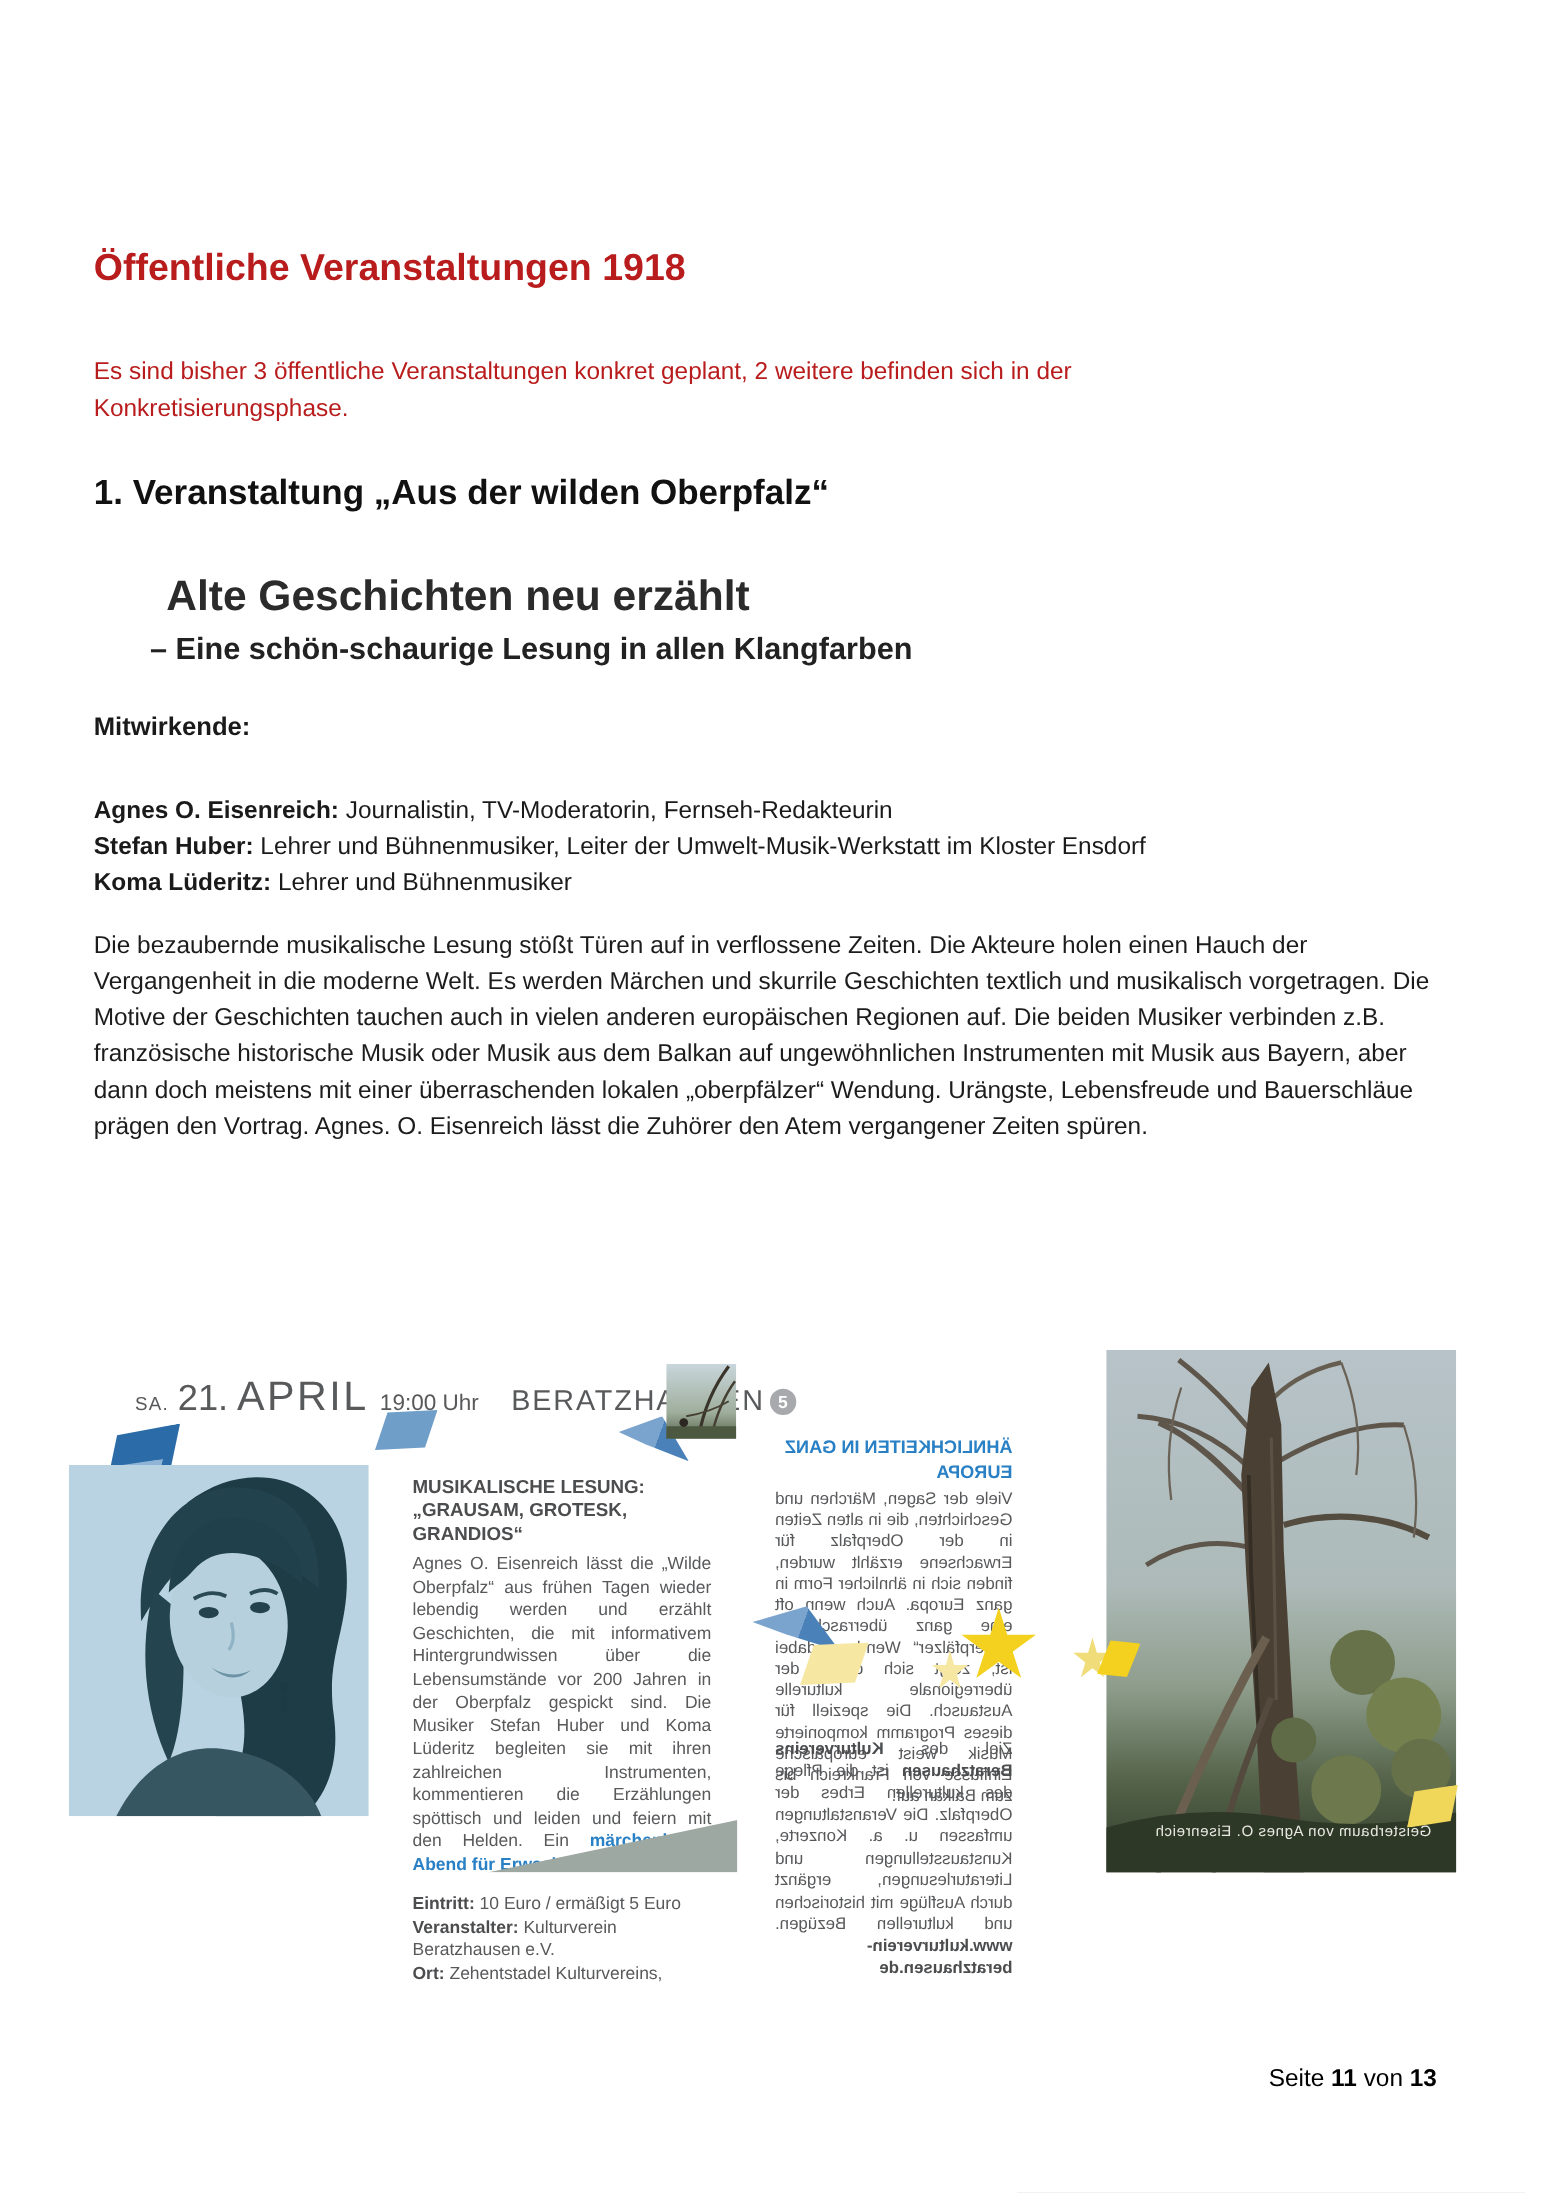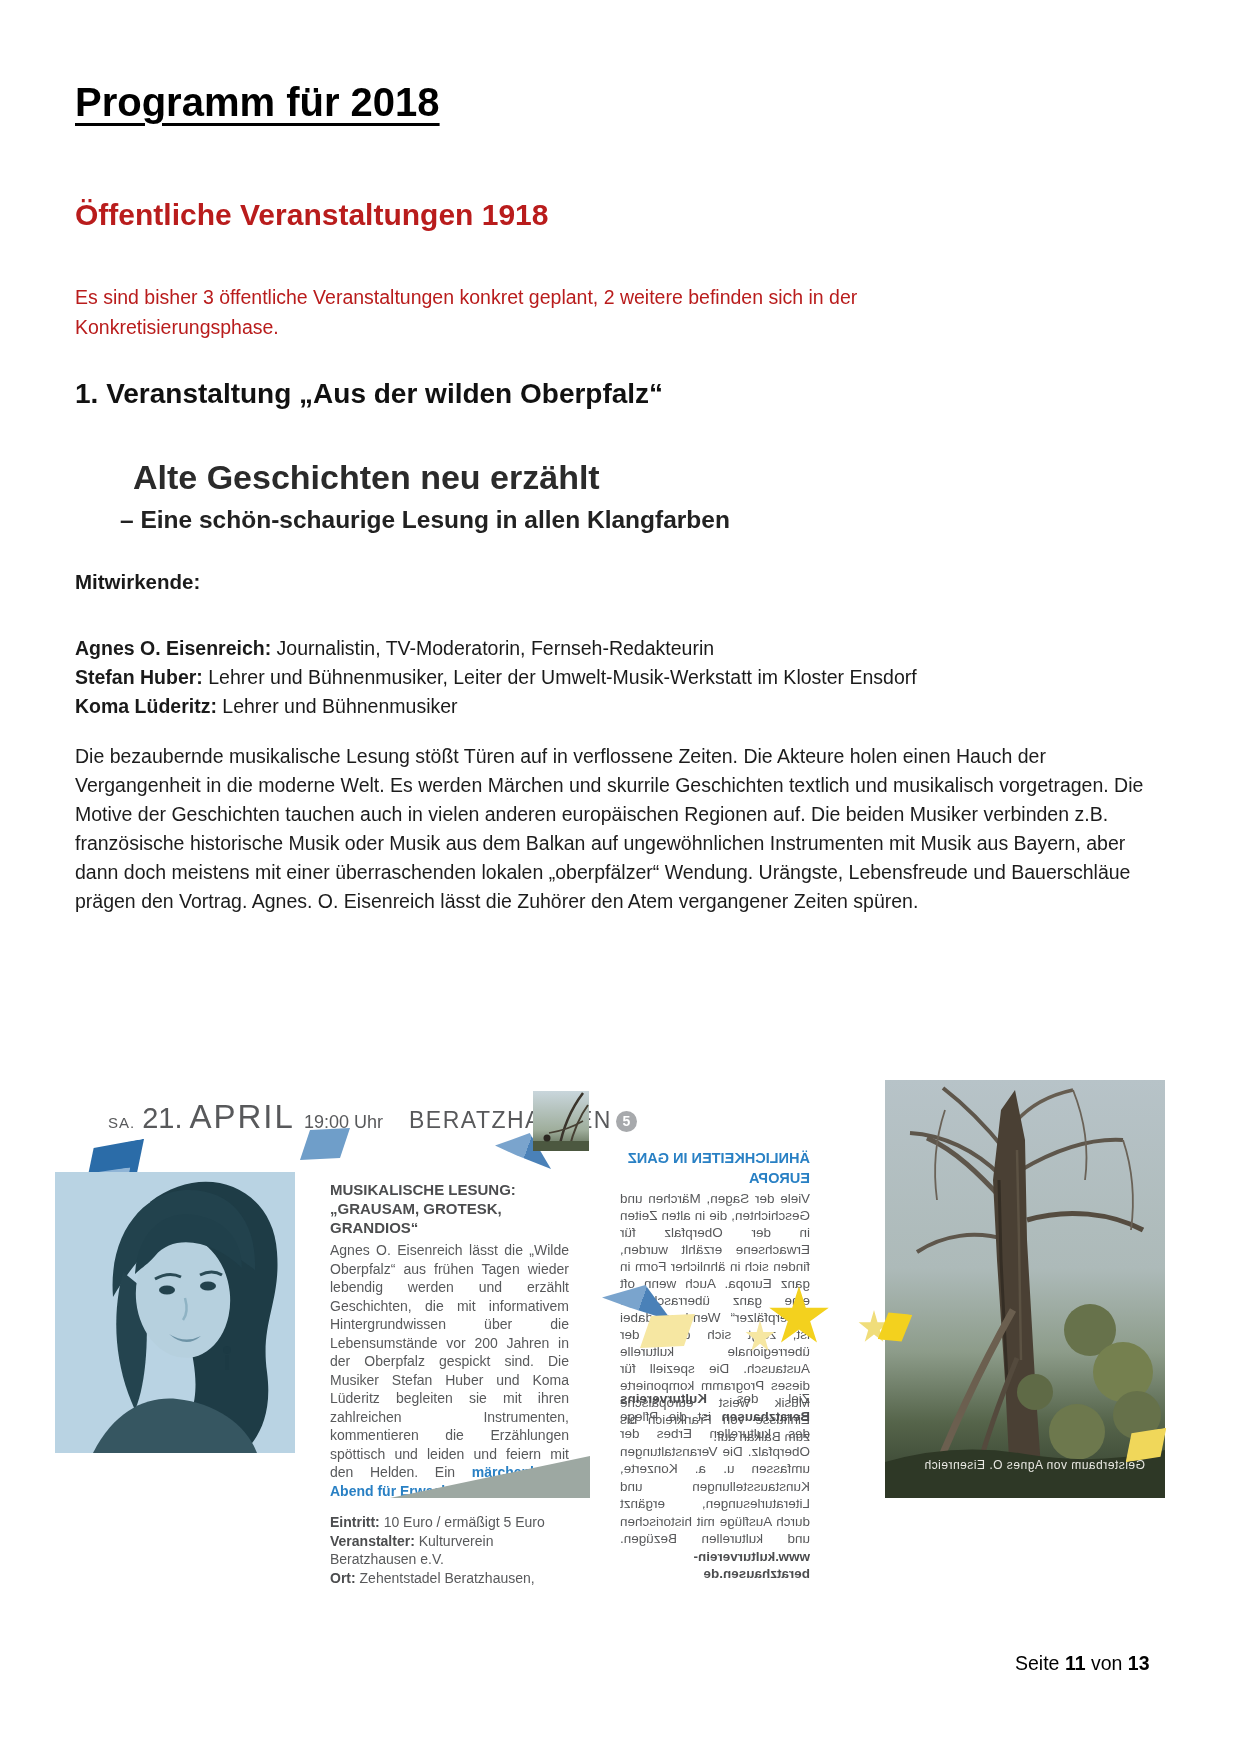--- a/index.html
+++ b/index.html
@@ -46,21 +46,20 @@
   .mir-col .mhead{color:#2980c4;font-weight:bold;font-size:14.5px;line-height:20px;text-align:left;margin-bottom:2px;}
   .mir-info{left:620px;top:1390px;width:190px;color:#58595b;font-size:13.5px;line-height:17.5px;text-align:justify;}
   .mir-info b{color:#4c4d4f;}
   .caption{position:absolute;right:20px;bottom:26px;color:#e8e8e2;font-size:12px;letter-spacing:.5px;}
 </style>
 </head>
 <body>
 
 <div class="page">
 
-  <div class="abs doc-title">Programm für 2018</div>
   <div class="abs h2">Öffentliche Veranstaltungen 1918</div>
   <div class="abs intro">Es sind bisher 3 öffentliche Veranstaltungen konkret geplant, 2 weitere befinden sich in der Konkretisierungsphase.</div>
   <div class="abs h3">1. Veranstaltung „Aus der wilden Oberpfalz“</div>
   <div class="abs event-sub">– Eine schön-schaurige Lesung in allen Klangfarben</div>
   <div class="abs event-title">Alte Geschichten neu erzählt</div>
   <div class="abs mitwirkende">Mitwirkende:</div>
 
   <div class="abs participants">
     <div><b>Agnes O. Eisenreich:</b><span>  Journalistin, TV-Moderatorin, Fernseh-Redakteurin</span></div>
     <div><b>Stefan Huber:</b><span> Lehrer und Bühnenmusiker, Leiter der Umwelt-Musik-Werkstatt im Kloster Ensdorf</span></div>
@@ -118,21 +117,21 @@
     <path d="M38,281 C60,238 92,224 122,227 C162,231 192,254 202,281 Z" fill="#365661"></path>
   </svg>
 
   <div class="abs flyer-col">
     <div class="head">MUSIKALISCHE LESUNG:</div>
     <div class="head">„GRAUSAM, GROTESK, GRANDIOS“</div>
     <div style="margin-top:4px;"><span>Agnes O. Eisenreich lässt die „Wilde Oberpfalz“ aus frühen Tagen wieder lebendig werden und erzählt Geschichten, die mit informativem Hintergrundwissen über die Lebensumstände vor 200 Jahren in der Oberpfalz gespickt sind. Die Musiker Stefan Huber und Koma Lüderitz begleiten sie mit ihren zahlreichen Instrumenten, kommentieren die Erzählungen spöttisch und leiden und feiern mit den Helden. Ein </span><span class="hl">märchenhafter Abend für Erwachsene.</span></div>
     <div class="flyer-info">
       <div><b>Eintritt:</b><span> 10 Euro / ermäßigt 5 Euro</span></div>
       <div><b>Veranstalter:</b><span> Kulturverein Beratzhausen e.V.</span></div>
-      <div><b>Ort:</b><span> Zehentstadel Beratzhausen,</span></div>
+      <div><b>Ort:</b><span> Zehentstadel Kulturvereins,</span></div>
     </div>
   </div>
 
   <div class="abs wedge"></div>
 
   <div class="abs mir-col mirror">
     <div class="mhead">ÄHNLICHKEITEN IN GANZ EUROPA</div>
     <div>Viele der Sagen, Märchen und Geschichten, die in alten Zeiten in der Oberpfalz für Erwachsene erzählt wurden, finden sich in ähnlicher Form in ganz Europa. Auch wenn oft eine ganz überraschende „Oberpfälzer“ Wendung dabei ist, zeigt sich daran der überregionale kulturelle Austausch. Die speziell für dieses Programm komponierte Musik weist europäische Einflüsse von Frankreich bis zum Balkan auf.</div>
   </div>
 

